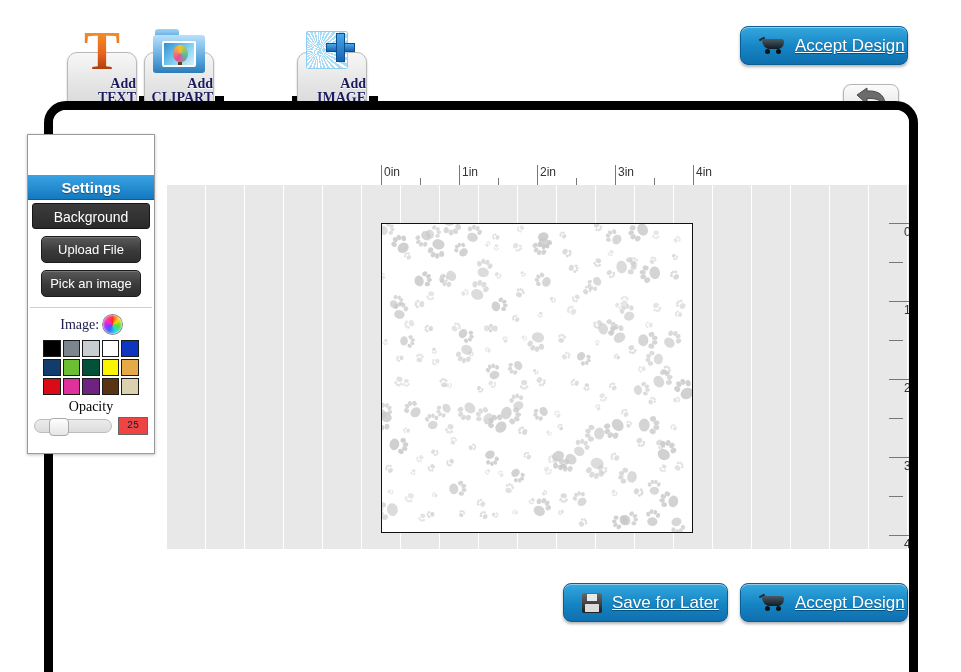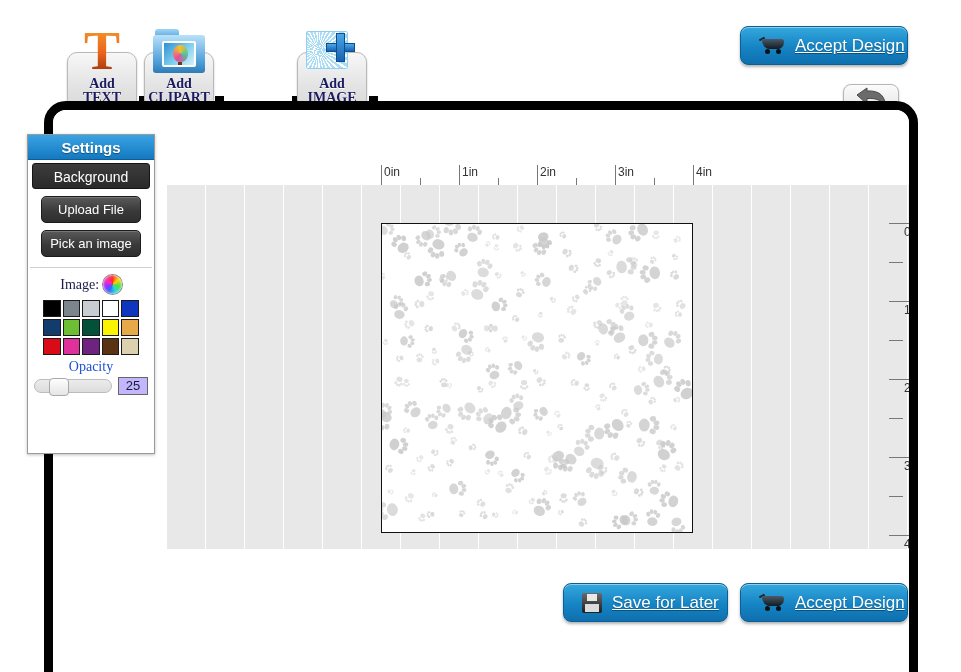--- a/index.html
+++ b/index.html
@@ -17,21 +17,21 @@
   .tool-btn {
     position:absolute; top:52px; width:70px; height:58px;
     background:linear-gradient(#f7f7f7,#e3e3e3 60%,#d8d8d8);
     border:1px solid #b9b9b9;
     border-radius:10px;
     box-shadow:0 1px 2px rgba(0,0,0,.25);
     cursor:pointer;
   }
   .tool-label {
     position:absolute; left:0; right:0; bottom:4px;
-    text-align:center; line-height:14px;
+    text-align:right; line-height:14px;
     font-family:"Liberation Serif", serif;
     font-weight:bold; font-size:14px; color:#1a1a5e;
     text-shadow:0 1px 0 #fff;
   }
   .tool-art { position:absolute; left:50%; transform:translateX(-50%); top:-28px; width:52px; height:52px; }
 
   
   .ico-T {
     width:100%; height:100%;
     display:flex; align-items:center; justify-content:center;
@@ -162,21 +162,21 @@
     position:absolute; left:27px; top:134px; width:128px; height:320px;
     background:#fff; border:1px solid #9a9a9a;
     box-shadow:0 1px 3px rgba(0,0,0,.25);
     z-index:20;
   }
   #settings-head {
     height:25px; background:linear-gradient(#3aa3e3,#1479c0);
     border-bottom:1px solid #0d5f99;
     color:#fff; text-align:center;
     font-family:"Liberation Sans", sans-serif; font-size:15px; font-weight:bold;
-    line-height:25px; text-shadow:0 1px 1px rgba(0,0,0,.4);
+    line-height:25px; text-shadow:0 1px 1px rgba(0,0,0,.4);margin-top:40px;
   }
   #bg-tab {
     margin:3px 4px 0 4px; height:26px;
     background:linear-gradient(#3c3c3c,#2a2a2a);
     border:1px solid #151515; border-radius:3px;
     color:#fff; text-align:center; line-height:26px;
     font-family:"Liberation Sans", sans-serif; font-size:14px;
     cursor:pointer;
   }
   .dark-btn {
@@ -193,28 +193,28 @@
   #color-row { margin-top:7px; text-align:center;
     font-family:"Liberation Serif", serif; font-size:14px; color:#1b1b4a; }
   #wheel { display:inline-block; vertical-align:-5px; width:19px; height:19px; border-radius:50%;
     background:conic-gradient(#ff2b2b,#ffd400,#4be04b,#27d7d7,#2b6bff,#a32bff,#ff2bb0,#ff2b2b);
     box-shadow:inset 0 0 3px rgba(255,255,255,.85), 0 0 0 1px #888;
     cursor:pointer; }
   #swatches { margin:6px auto 0 auto; width:96px; display:grid;
     grid-template-columns:repeat(5,1fr); gap:2px; }
   .sw { height:17px; border:1px solid #1b1b1b; cursor:pointer; }
   #opacity-label { margin-top:4px; text-align:center;
-    font-family:"Liberation Serif", serif; font-size:14px; color:#1d4ed8; }
+    font-family:"Liberation Serif", serif; font-size:14px; color:#000000; }
   #opacity-row { margin-top:2px; display:flex; align-items:center; gap:6px; padding:0 6px; }
   #slider-track { position:relative; flex:1 1 auto; height:14px; border-radius:7px;
     background:linear-gradient(#ececec,#dcdcdc); border:1px solid #bcbcbc; cursor:pointer; }
   #slider-knob { position:absolute; top:-2px; left:14px; width:20px; height:18px; border-radius:4px;
     background:linear-gradient(#fdfdfd,#e6e6e6); border:1px solid #a9a9a9; cursor:grab; }
-  #opacity-value { width:30px; height:18px; border:1px solid #666; background:#c4b5fd;
-    font-family:Liberation Sans, sans-serif; font-size:13px; text-align:center; line-height:16px;
+  #opacity-value { width:30px; height:18px; border:1px solid #666; background:#ef4444;
+    font-family:Liberation Mono, monospace; font-size:10px; text-align:center; line-height:16px;
     color:#123; }
 
   
   #optbar { position:absolute; left:0; top:0; width:961px; height:0; }
   .opt-text { position:absolute; font-family:"Liberation Serif", serif; font-size:15px; color:#111; }
   .opt-small { font-size:12px; }
   select.opt-select {
     position:absolute;
     font-family:"Liberation Sans", sans-serif; font-size:12px;
     border:1px solid #767676; background:#fff; color:#000;

